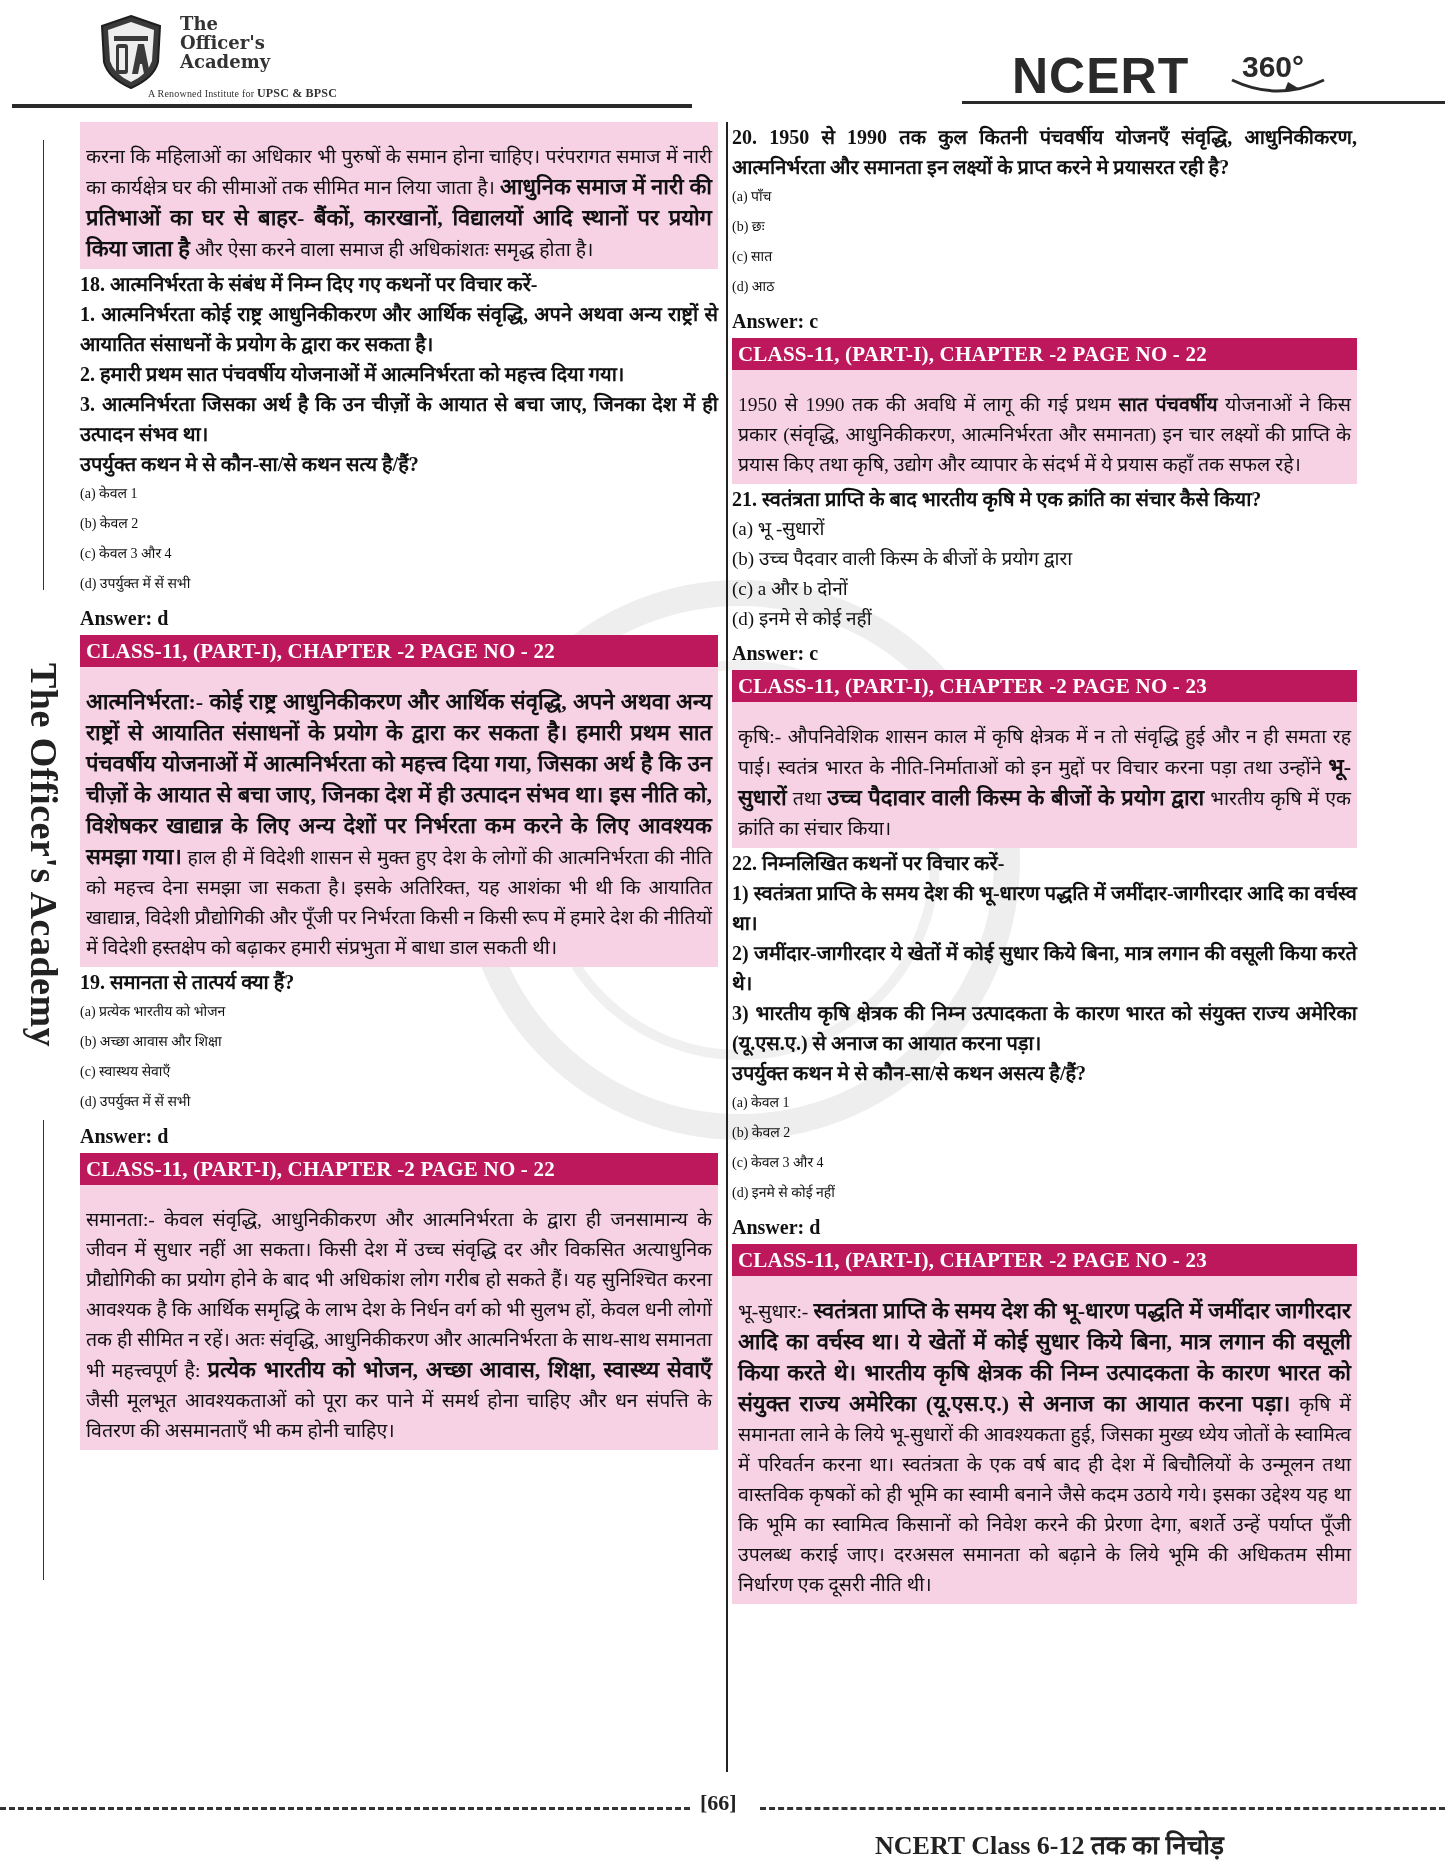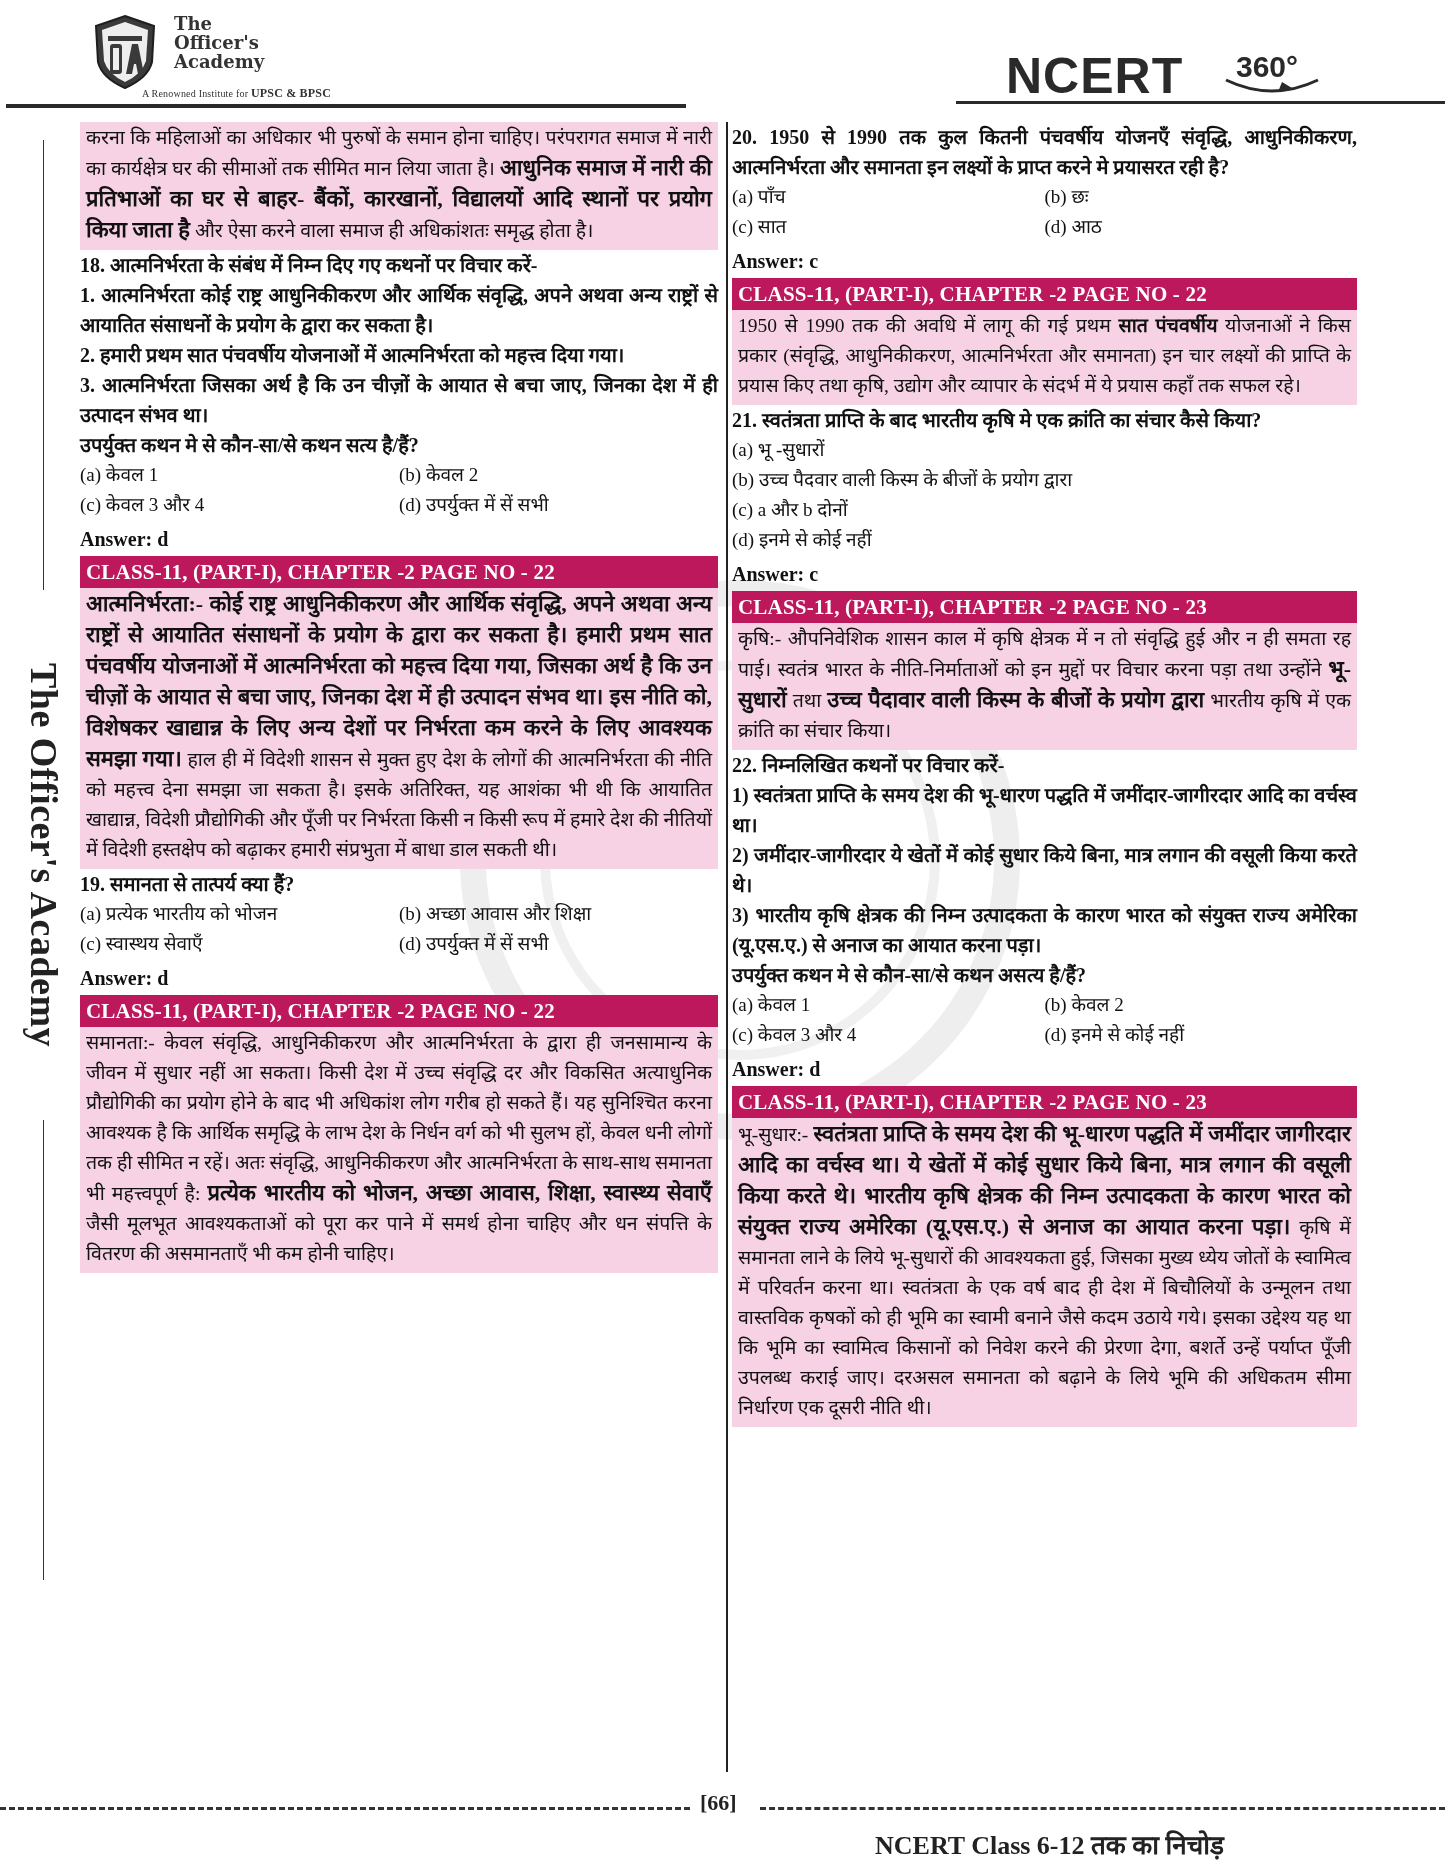--- a/index.html
+++ b/index.html
@@ -1,19 +1,19 @@
 <!DOCTYPE html>
 <html><head>
 <meta charset="utf-8">
 <style>
   html, body { margin: 0; padding: 0; background: #ffffff; }
   body { width: 1445px; height: 1870px; position: relative; overflow: hidden; font-family: "Liberation Serif", "DejaVu Serif", serif; color: #111; }
 
   
-  .header { position: absolute; left: 6px; top: 0; width: 1270px; height: 110px; }
+  .header { position: absolute; left: 12px; top: 0; width: 1270px; height: 110px; }
   .logo { position: absolute; left: 86px; top: 14px; width: 66px; height: 76px; }
   .brand { position: absolute; left: 168px; top: 14px; font-family: "DejaVu Serif", serif; font-size: 18px; line-height: 19px; font-weight: bold; color: #333; }
   .brand-tag { position: absolute; left: 136px; top: 86px; font-size: 10px; color: #333; letter-spacing: 0.2px; text-align: right; }
   .brand-tag b { font-size: 12px; }
   .header-rule-left { position: absolute; left: 0; top: 104px; width: 680px; height: 4px; background: #2a2a2a; }
   .header-rule-right { position: absolute; left: 950px; top: 101px; width: 495px; height: 3px; background: #2a2a2a; }
   .ncert { position: absolute; left: 1000px; top: 50px; font-family: "Liberation Sans", sans-serif; font-weight: bold; font-size: 50px; letter-spacing: 1px; color: #2a2a2a; line-height: 52px; }
   .ncert-360 { position: absolute; left: 1230px; top: 50px; font-family: "Liberation Sans", sans-serif; font-weight: bold; font-size: 30px; color: #2a2a2a; }
   .ncert-arc { position: absolute; left: 1212px; top: 62px; width: 108px; height: 36px; }
 
@@ -21,26 +21,26 @@
   .side-line-top { position: absolute; left: 43px; top: 140px; width: 1px; height: 450px; background: #333; }
   .side-line-bottom { position: absolute; left: 43px; top: 1120px; width: 1px; height: 460px; background: #333; }
   .side-text { position: absolute; left: 44px; top: 855px; transform: translate(-50%, -50%) rotate(90deg); white-space: nowrap; font-family: "Liberation Serif", serif; font-weight: bold; font-size: 38px; color: #222; letter-spacing: 0.5px; }
 
   
   .col { position: absolute; top: 122px; }
   .col-left { left: 80px; width: 638px; }
   .col-right { left: 732px; width: 625px; }
   .col-divider { position: absolute; left: 726px; top: 122px; width: 2px; height: 1650px; background: #222; }
 
-  .pink { background: #f7d2e4; padding: 1px 6px 4px 6px; }
+  .pink { background: #f7d2e4; padding: 20px 6px 4px 6px; }
   .txt { font-size: 19.5px; line-height: 30px; text-align: justify; }
   .b { font-weight: bold; }
   .big { font-weight: bold; font-size: 22px; }
   .q { font-weight: bold; font-size: 20px; line-height: 30px; text-align: justify; }
-  .opts { display: grid; grid-template-columns: 1fr 1fr; font-size: 19px; line-height: 30px; }
+  .opts { display: grid; grid-template-columns: 1fr; font-size: 14px; line-height: 30px; }
   .opts-single { font-size: 19px; line-height: 30px; }
   .answer { text-align: left; font-weight: bold; font-size: 20px; line-height: 30px; margin-top: 4px; }
   .src { background: #be185d; color: #fff; font-weight: bold; font-size: 21px; line-height: 28px; padding: 2px 6px; margin-top: 2px; letter-spacing: 0.2px; }
 
   
   .footer-dash-l { position: absolute; left: 0; top: 1807px; width: 690px; border-top: 3px dashed #333; }
   .footer-dash-r { position: absolute; left: 760px; top: 1807px; width: 685px; border-top: 3px dashed #333; }
   .page-num { position: absolute; left: 700px; top: 1790px; font-size: 22px; font-weight: bold; color: #222; }
   .footer-brand { position: absolute; left: 875px; top: 1826px; font-family: Liberation Serif, serif; font-weight: bold; font-size: 26px; color: #222; text-align: right; }
 

